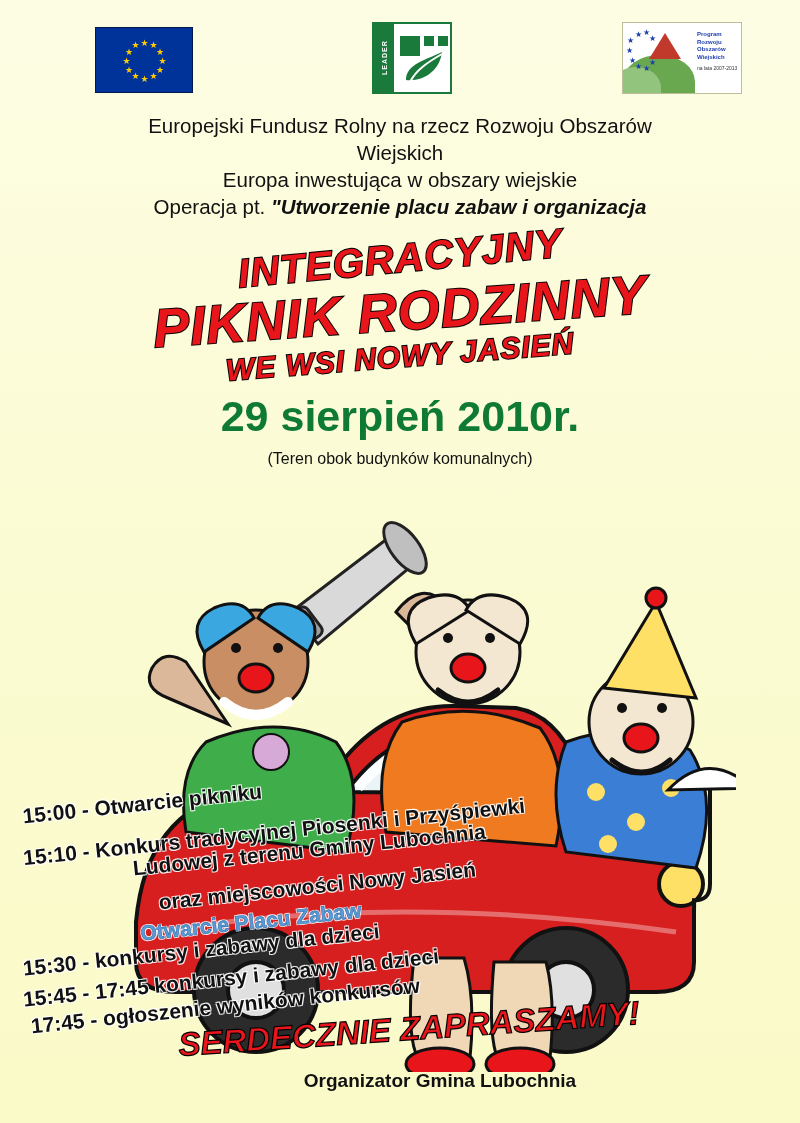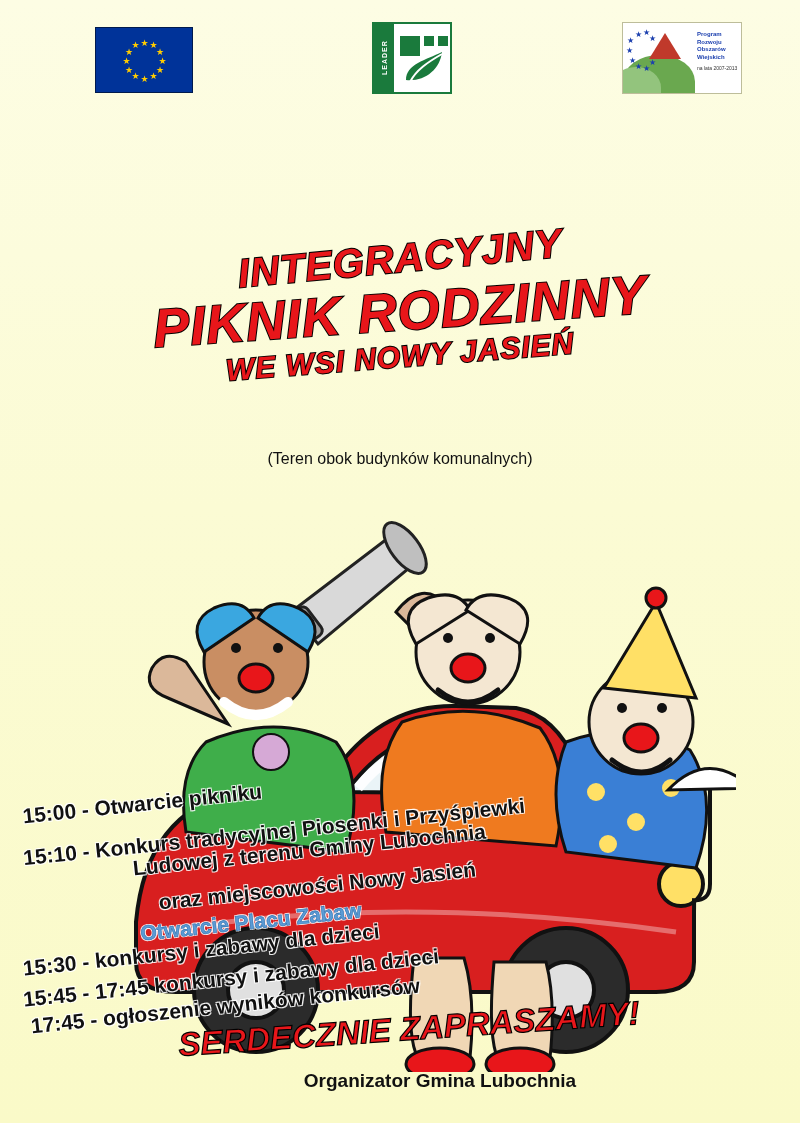--- a/index.html
+++ b/index.html
@@ -202,27 +202,33 @@
       <div class="prow-text">
         <div>Program</div>
         <div>Rozwoju</div>
         <div>Obszarów</div>
         <div>Wiejskich</div>
         <div class="sub">na lata 2007-2013</div>
       </div>
     </div>
   </div>
 
+  <div class="header-text">
+    <span class="l1">Europejski Fundusz Rolny na rzecz Rozwoju Obszarów Wiejskich</span>
+    <span class="l2">Europa inwestująca w obszary wiejskie</span>
+    <span class="l3"><span>Operacja pt. </span><b>"Utworzenie placu zabaw i organizacja</b></span>
+  </div>
 
   <div class="title-block">
     <div class="arc-word t1">INTEGRACYJNY</div>
     <div class="arc-word t2">PIKNIK RODZINNY</div>
     <div class="arc-word t3">WE WSI NOWY JASIEŃ</div>
   </div>
 
+  <div class="date-line">29 sierpień 2010r.</div>
   <div class="place-line">(Teren obok budynków komunalnych)</div>
 
   <div class="art">
     <svg width="640" height="580" viewBox="0 0 640 580">
 
       <g>
         <path d="M195 120 L300 40 L318 72 L222 152 Z" fill="#d9d9d9" stroke="#222" stroke-width="3"></path>
         <ellipse cx="309" cy="56" rx="14" ry="30" transform="rotate(-37 309 56)" fill="#bfbfbf" stroke="#222" stroke-width="3"></ellipse>
         <rect x="186" y="120" width="36" height="34" rx="6" transform="rotate(-37 204 137)" fill="#9e9e9e" stroke="#222" stroke-width="3"></rect>
       </g>

